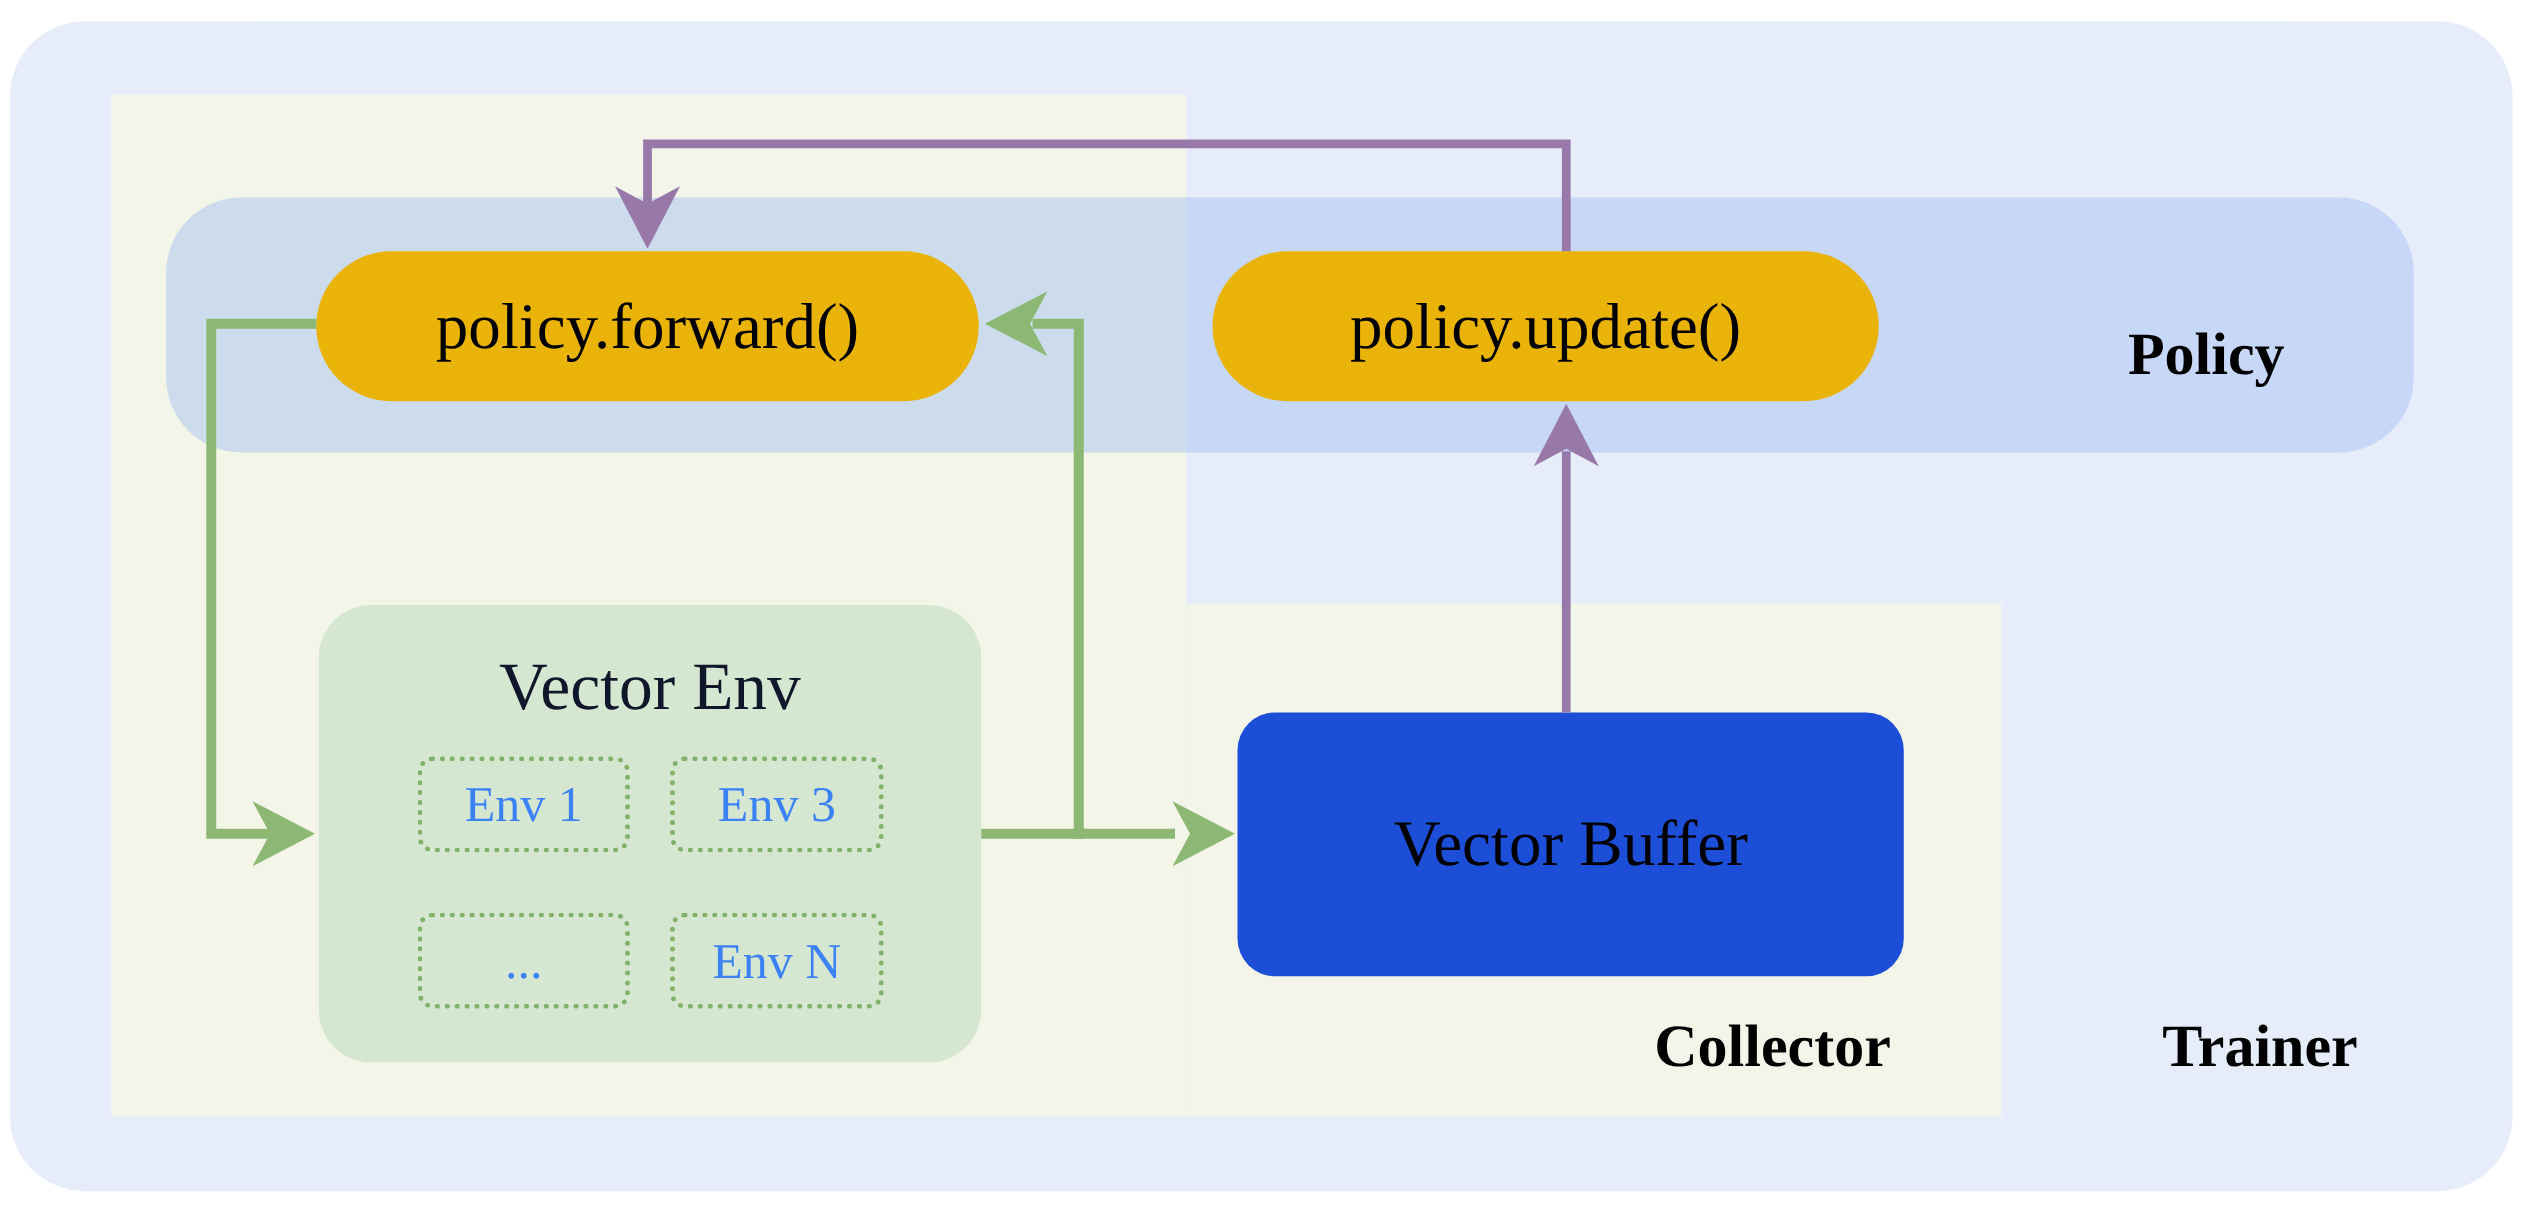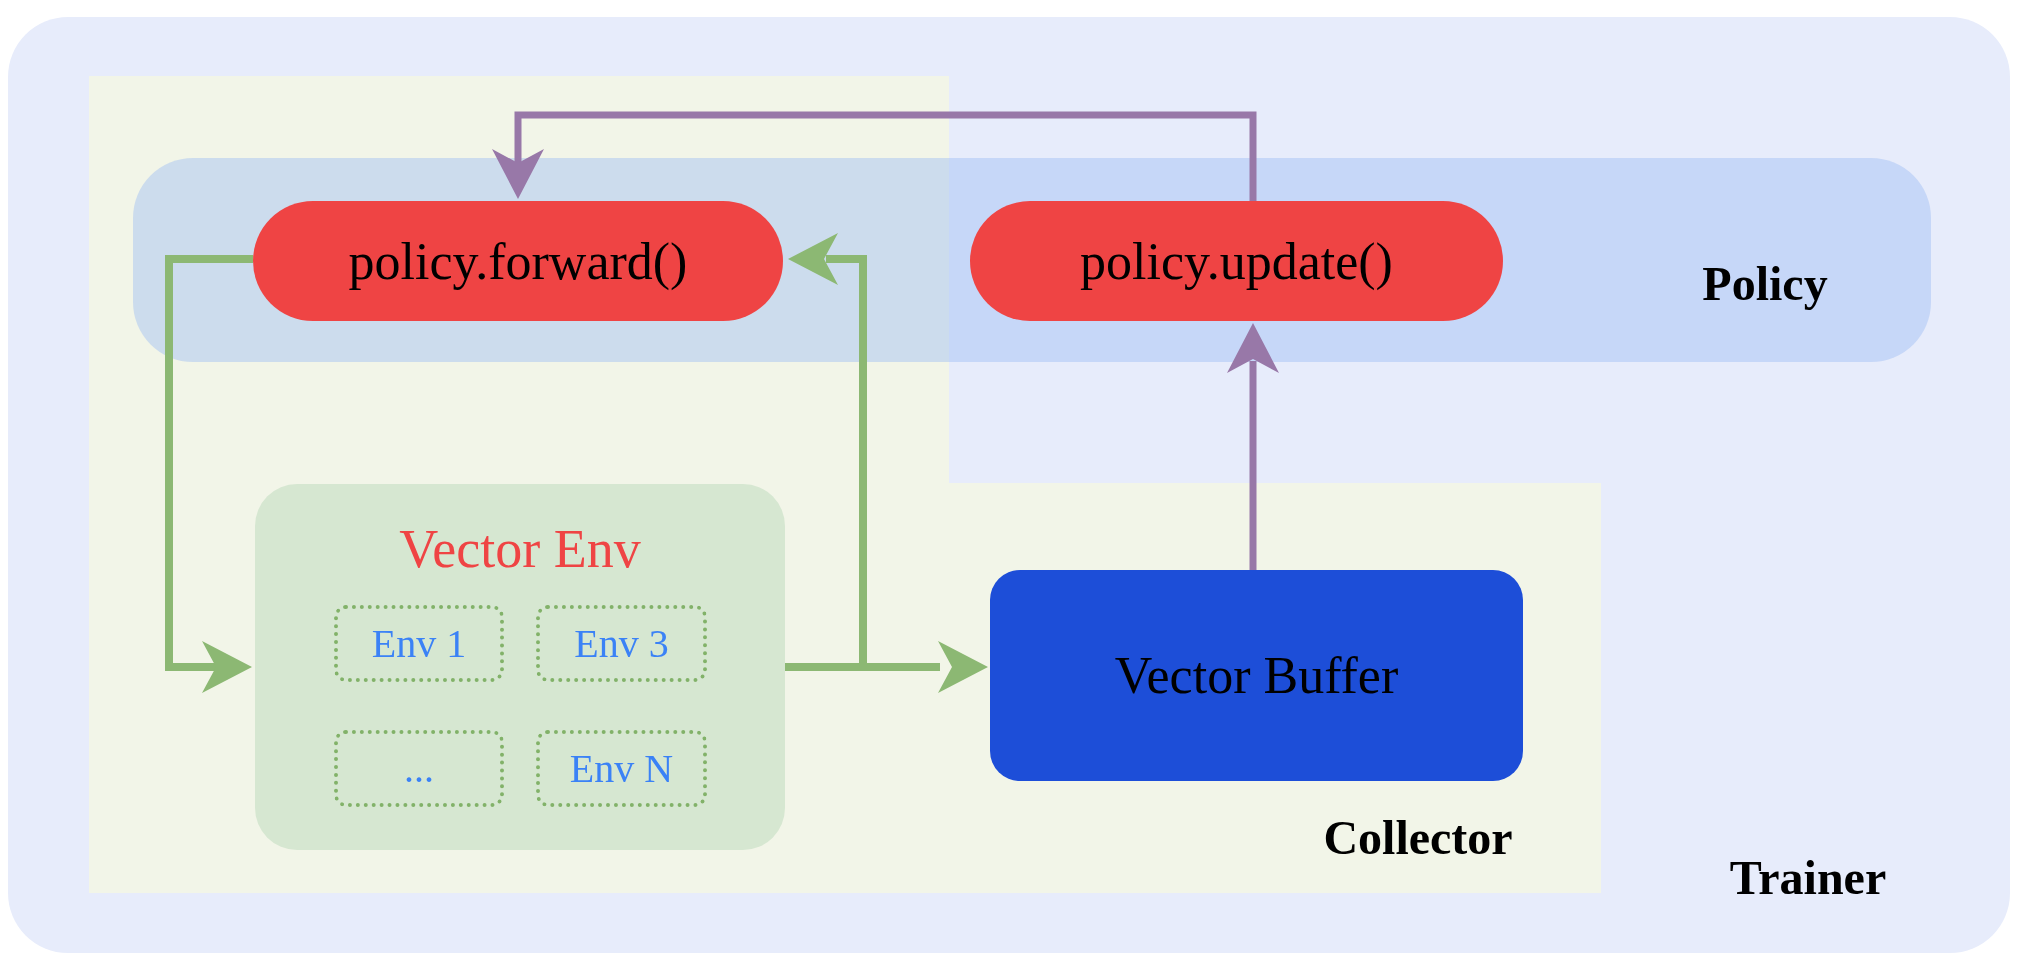--- a/index.html
+++ b/index.html
@@ -12,33 +12,33 @@
     left:8px;top:17px;width:2002px;height:936px;
     background:#e7ecfb;border-radius:60px;
   }
   .region-collector-a{left:89px;top:76px;width:860px;height:817px;background:#f2f5e8;}
   .region-collector-b{left:949px;top:483px;width:652px;height:410px;background:#f2f5e8;}
   .policy-band{
     left:133px;top:158px;width:1798px;height:204px;
     background:rgba(152,186,242,0.42);border-radius:60px;
   }
   .pill{
-    background:#ef4444;border-radius:60px;height:120px;top:201px;
+    background:#eab308;border-radius:60px;height:120px;top:201px;
     display:flex;align-items:center;justify-content:center;
     font-size:52px;color:#000;
   }
   .pill-forward{left:253px;width:530px;}
   .pill-update{left:970px;width:533px;align-items:center;}
   .vector-env{
     left:255px;top:484px;width:530px;height:366px;
     background:#d6e7d1;border-radius:42px;
   }
   .vector-env-title{
     left:255px;top:522px;width:530px;text-align:center;
-    font-size:54px;color:#ef4444;line-height:1;
+    font-size:54px;color:#0f172a;line-height:1;
   }
   .env-box{
     border:4px dotted #82b269;border-radius:12px;
     display:flex;align-items:center;justify-content:center;
     font-size:40px;color:#3b82f6;box-sizing:border-box;
   }
   .env-1{left:334px;top:605px;width:170px;height:77px;}
   .env-2{left:536px;top:605px;width:171px;height:77px;}
   .env-3{left:334px;top:730px;width:170px;height:77px;}
   .env-4{left:536px;top:730px;width:171px;height:77px;}
@@ -47,21 +47,21 @@
     background:#1d4ed8;border-radius:30px;
     display:flex;align-items:center;justify-content:center;
     font-size:52px;color:#000;
   }
   .big-label{
     font-weight:700;font-size:48px;color:#000;line-height:1;
     transform:translate(-50%,-50%);white-space:nowrap;
   }
   .lbl-policy{left:1765px;top:284px;}
   .lbl-collector{left:1418px;top:838px;}
-  .lbl-trainer{left:1808px;top:838px;margin-top:40px;}
+  .lbl-trainer{left:1808px;top:838px;}
   .arrows{left:0;top:0;width:2020px;height:965px;pointer-events:none;}
 </style>
 </head>
 <body>
 
 <div class="canvas">
 
   <div class="abs region-trainer"></div>
   <div class="abs region-collector-a"></div>
   <div class="abs region-collector-b"></div>

